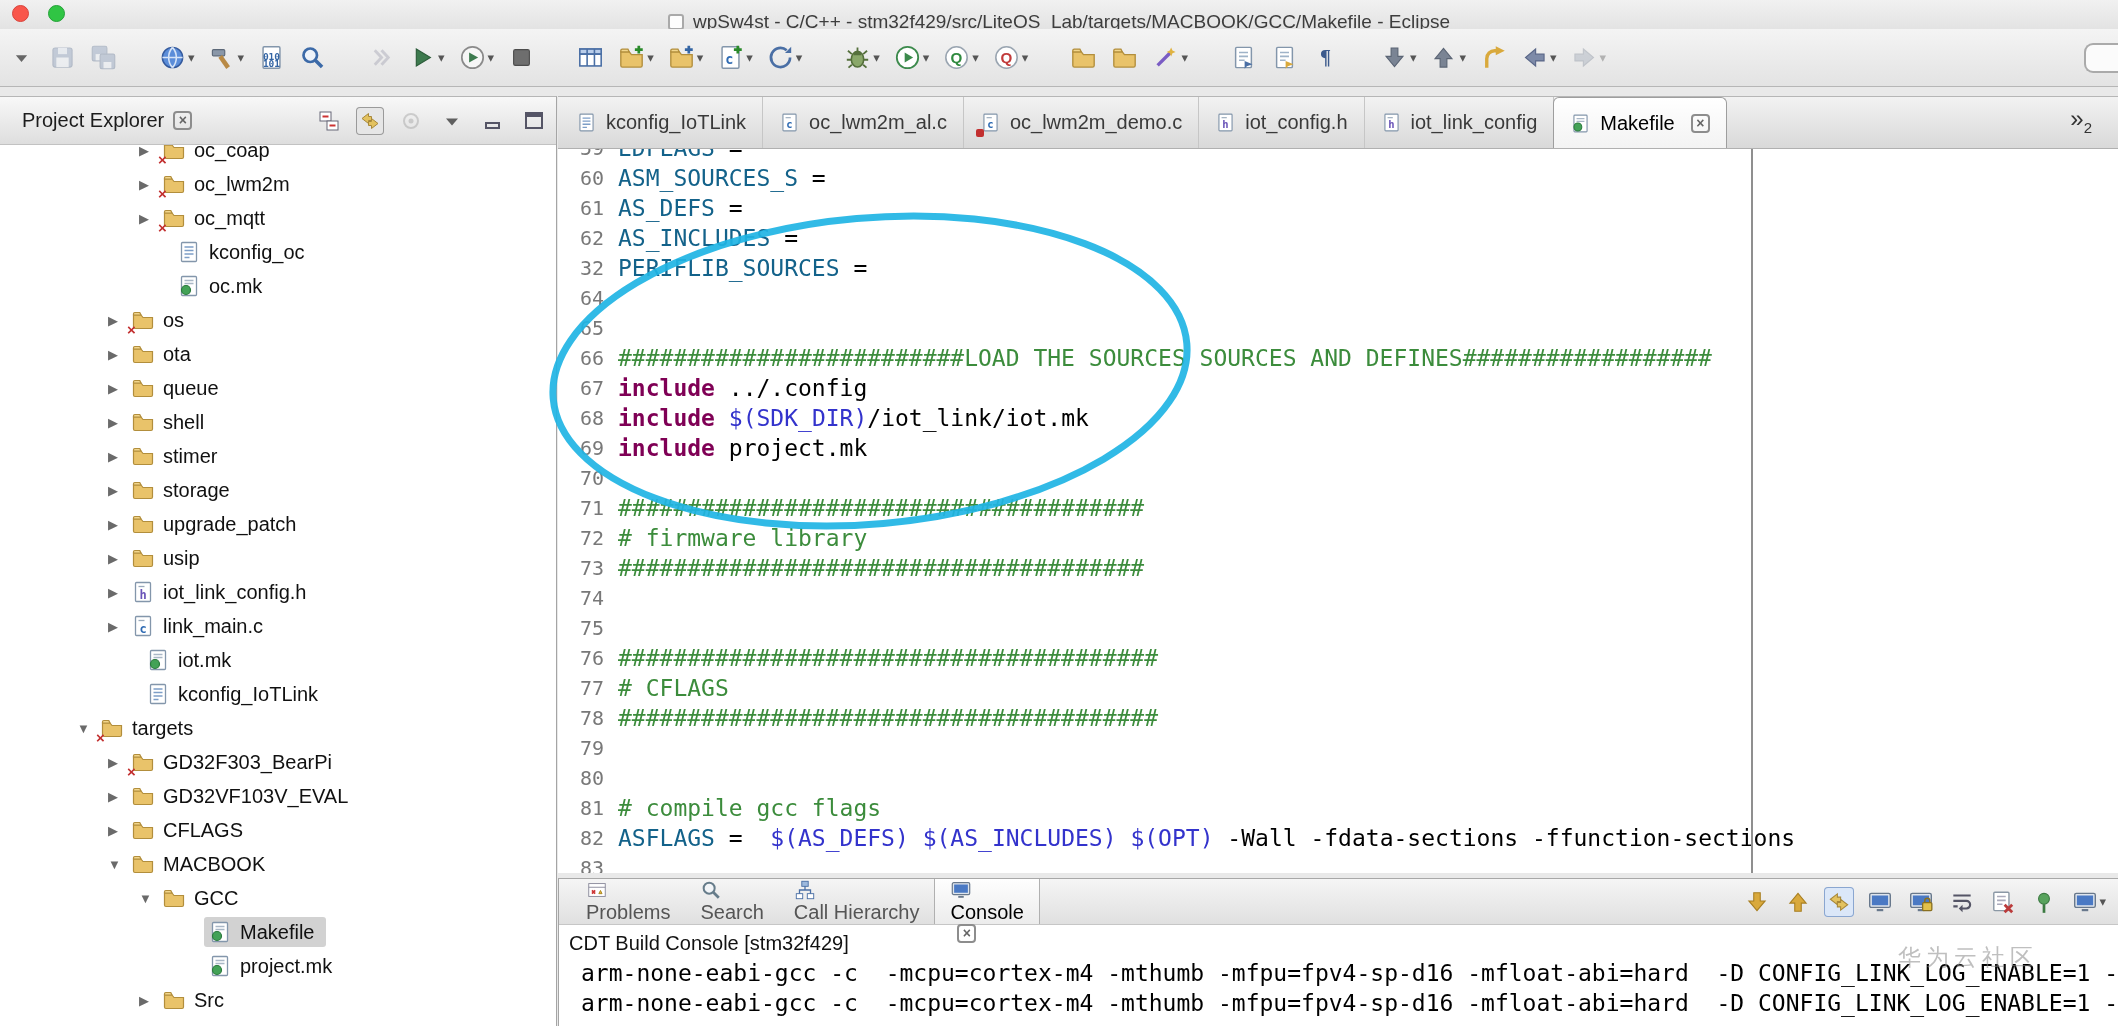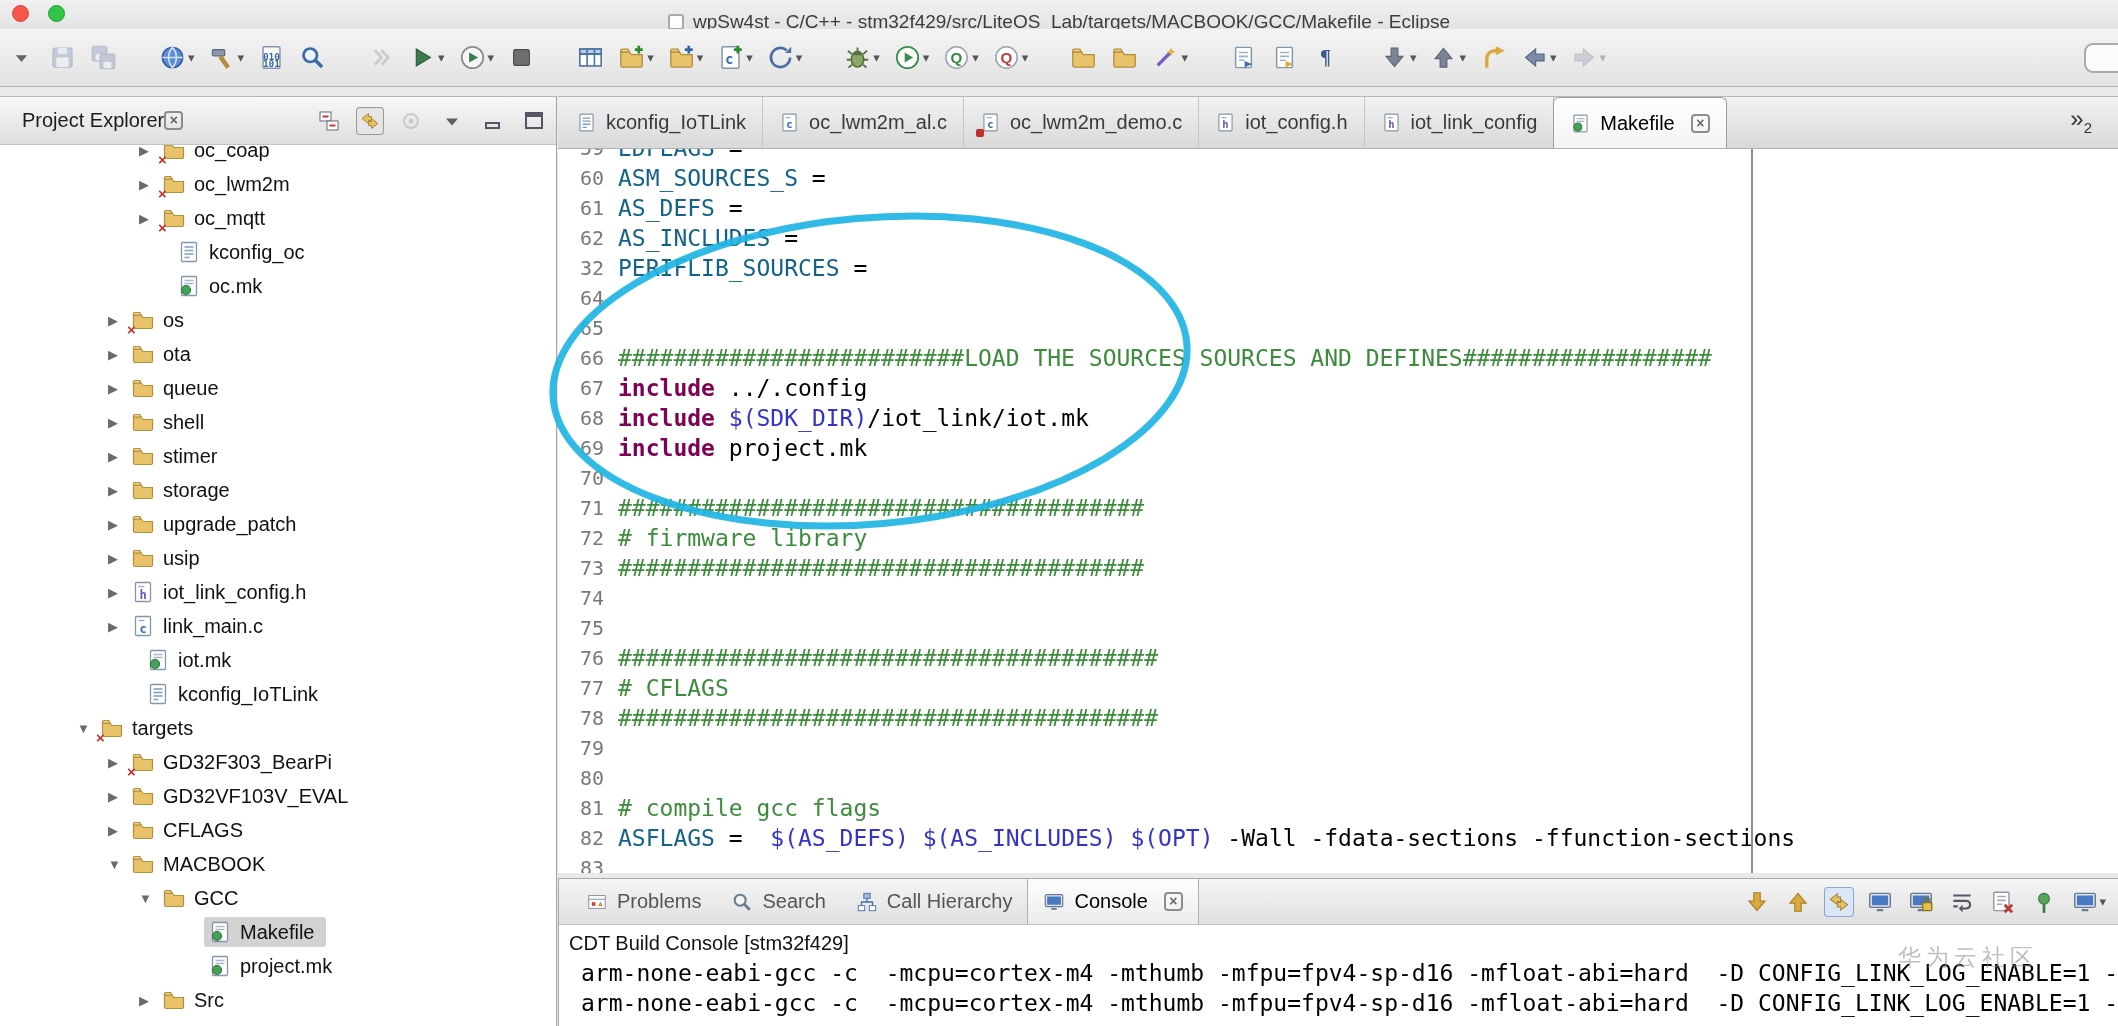--- a/index.html
+++ b/index.html
@@ -30,21 +30,21 @@
   .qa{margin-left:auto;width:34px;height:30px;border:2px solid #aaa;border-right:none;
     border-radius:9px 0 0 9px;background:#fbfbfb;}
 
   .icw{display:inline-flex;align-items:center;justify-content:center;}
 
   
   #explorer{position:absolute;left:0;top:96px;width:557px;height:930px;background:#fff;
     border-right:1px solid #a5a5a5;border-top:1px solid #b6b6b6;}
   .view-header{height:48px;background:linear-gradient(#f8f8f8,#dedede);
     border-bottom:1px solid #c2c2c2;display:flex;align-items:center;padding:0 8px 0 0;}
-  .view-tab{display:flex;align-items:center;font-size:20px;color:#1c1c1c;padding-left:22px;}
+  .view-tab{display:flex;align-items:center;gap:9px;font-size:20px;color:#1c1c1c;padding-left:22px;}
   .vt-close{width:19px;height:19px;border:2px solid #8d8d8d;border-radius:4px;color:#666;
     font-size:14px;line-height:15px;text-align:center;font-weight:bold;}
   .view-actions{margin-left:auto;display:flex;gap:13px;align-items:center;}
   .vact{padding:2px;border-radius:4px;display:inline-flex;}
   .vact svg{width:24px;height:24px;}
   .vact.disabled{opacity:.4;}
   .vact.toggled{background:#e6e6e6;box-shadow:inset 0 0 0 1px #9a9a9a;}
   .tree{position:absolute;top:48px;left:0;right:0;bottom:0;overflow:hidden;font-size:20px;}
   .tree-inner{margin-top:-12px;}
   .trow{height:34px;display:flex;align-items:center;white-space:nowrap;}
@@ -83,21 +83,21 @@
   .sd{color:var(--c-macrodef);}
   .sr{color:var(--c-macroref);}
   .print-margin{position:absolute;left:1193px;top:0;bottom:0;width:2px;background:#8f8f8f;}
 
   
   #bottom{position:absolute;left:558px;top:878px;width:1560px;height:148px;background:#fff;
     border-top:1px solid #a8a8a8;border-left:1px solid #a5a5a5;}
   .btabs-row{height:46px;background:linear-gradient(#f5f5f5,#e0e0e0);border-bottom:1px solid #c6c6c6;
     display:flex;align-items:center;padding:0 10px 0 12px;}
   #btabs{display:flex;align-items:stretch;height:100%;}
-  .btab{display:flex;align-items:center;gap:9px;font-size:20px;color:#555;padding:0 15px;}
+  .btab{display:flex;align-items:flex-start;font-size:20px;color:#555;padding:0 15px;flex-direction:column;}
   .btab svg{width:22px;height:22px;}
   .btab.active{background:linear-gradient(#fefefe,#ececec);border-left:1px solid #b0b0b0;
     border-right:1px solid #b0b0b0;color:#000;}
   #bactions{margin-left:auto;display:flex;align-items:center;gap:11px;}
   .bact{padding:2px;border-radius:4px;display:inline-flex;align-items:center;}
   .bact svg{width:26px;height:26px;}
   .bact .dd{font-size:13px;color:#555;margin-left:1px;}
   .bact.toggled{background:#dbe7f8;box-shadow:inset 0 0 0 1px #8aa6d0;}
   .console-body{position:relative;padding:7px 0 0 10px;}
   .console-header{font-size:20px;color:#111;margin-bottom:3px;}

